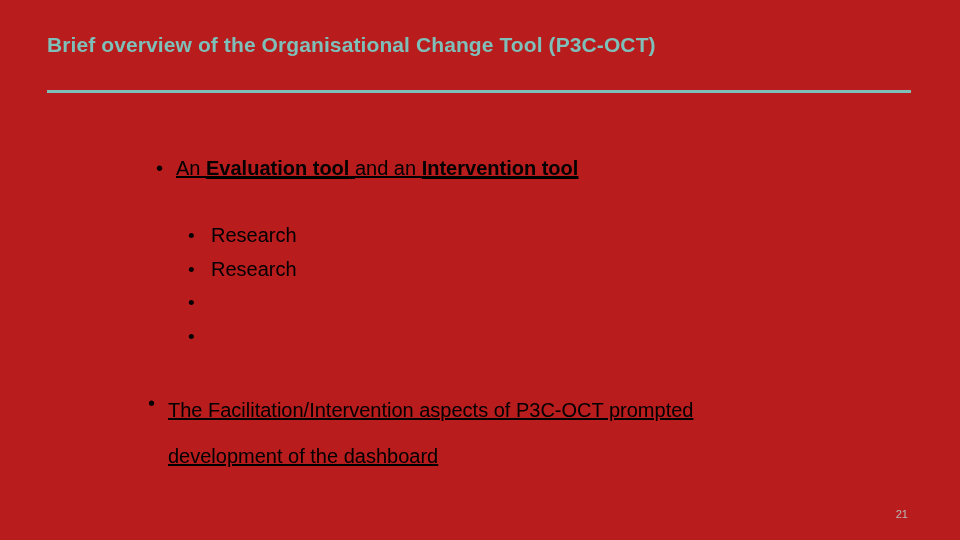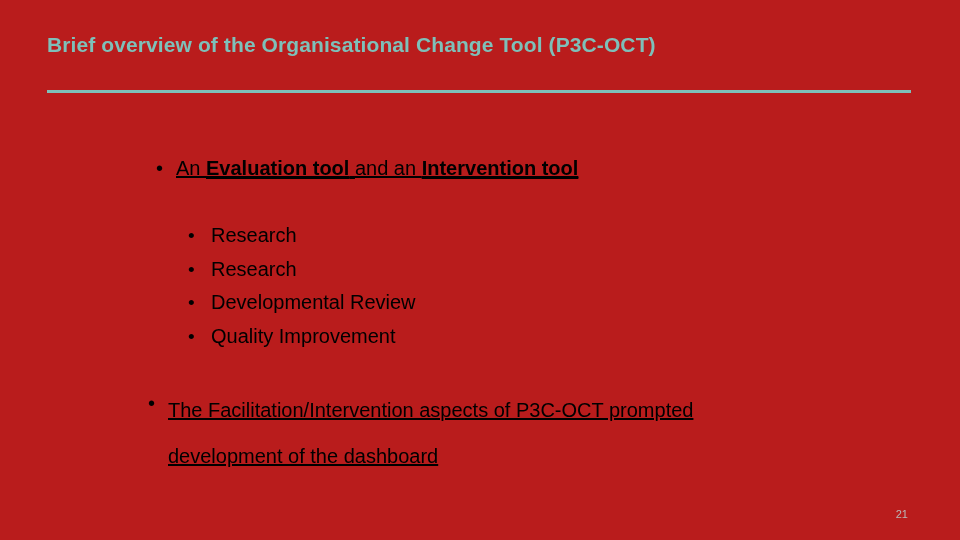--- a/index.html
+++ b/index.html
@@ -157,26 +157,24 @@
         <span class="txt">Research</span>
       </div>
 
       <div class="lvl2-item">
         <span class="bullet">•</span>
         <span class="txt">Research</span>
       </div>
 
       <div class="lvl2-item">
         <span class="bullet">•</span>
-        <span class="txt">Developmental Review</span>
       </div>
 
       <div class="lvl2-item">
         <span class="bullet">•</span>
-        <span class="txt">Quality Improvement</span>
       </div>
 
     </div>
 
     <div class="lvl1-item" id="bullet-dashboard">
       <span class="bullet">•</span>
       <span class="txt">The Facilitation/Intervention aspects of P3C-OCT prompted development of the dashboard</span>
     </div>
 
   </div>

